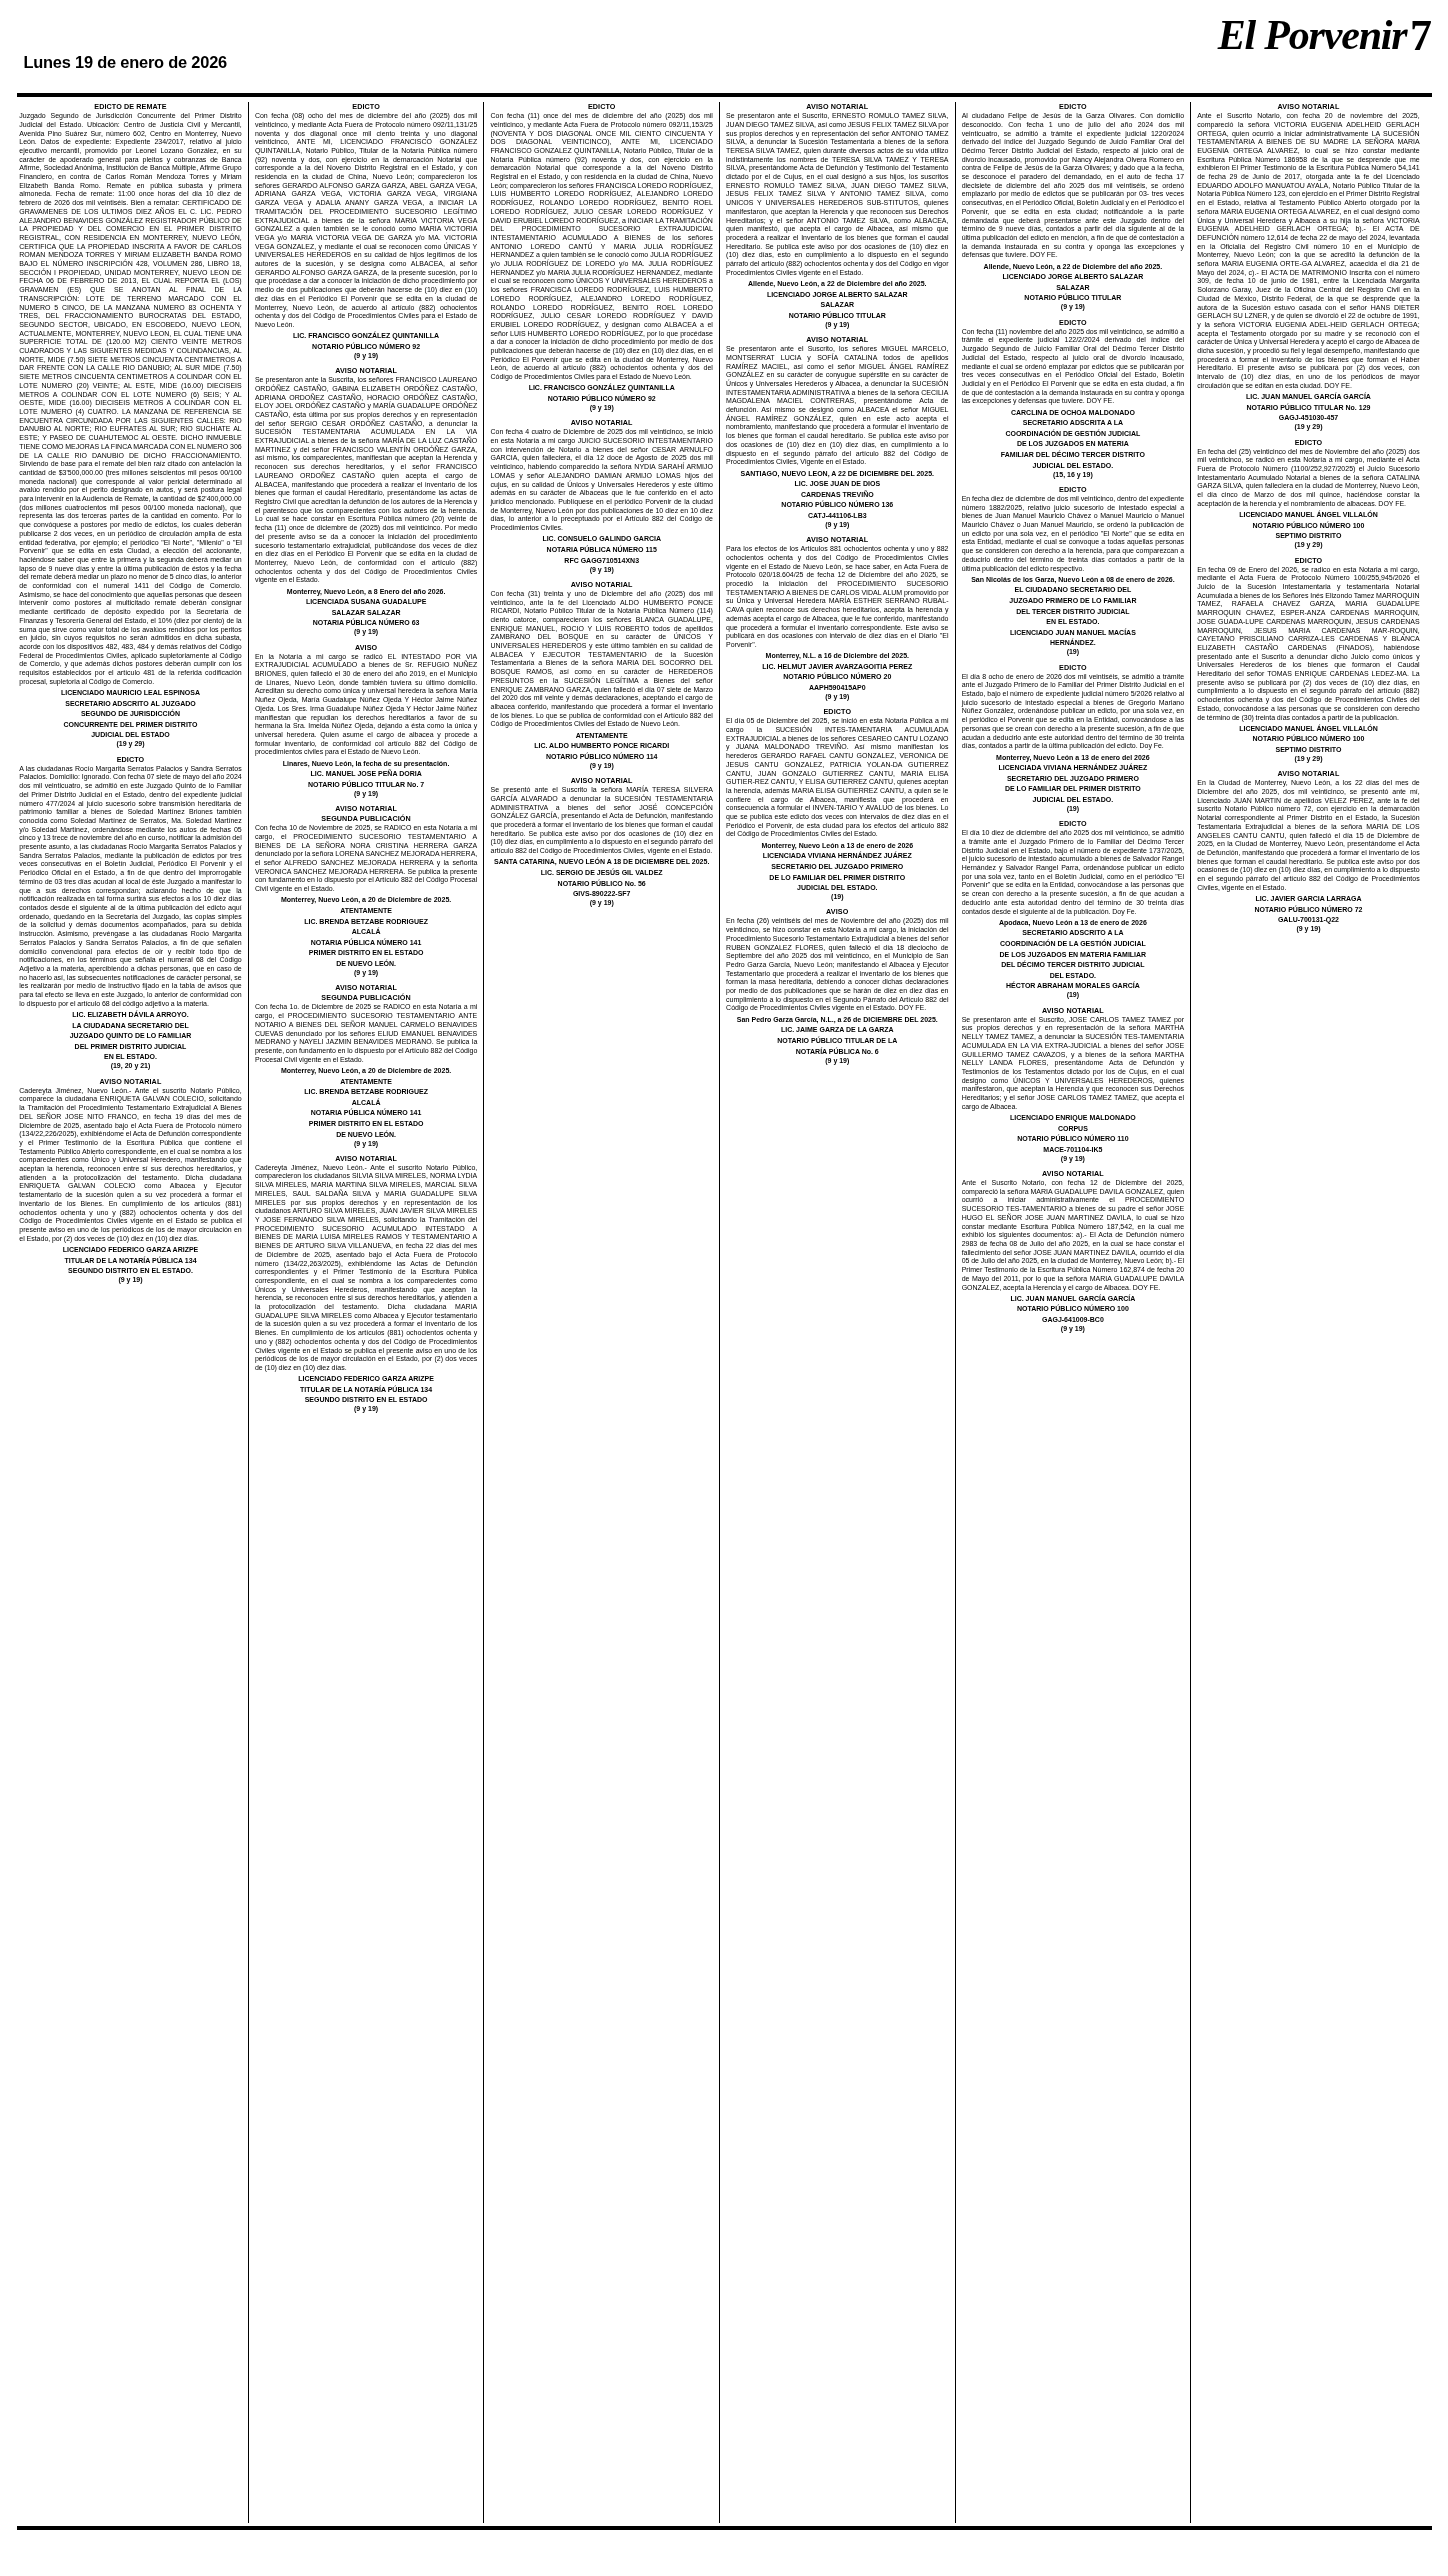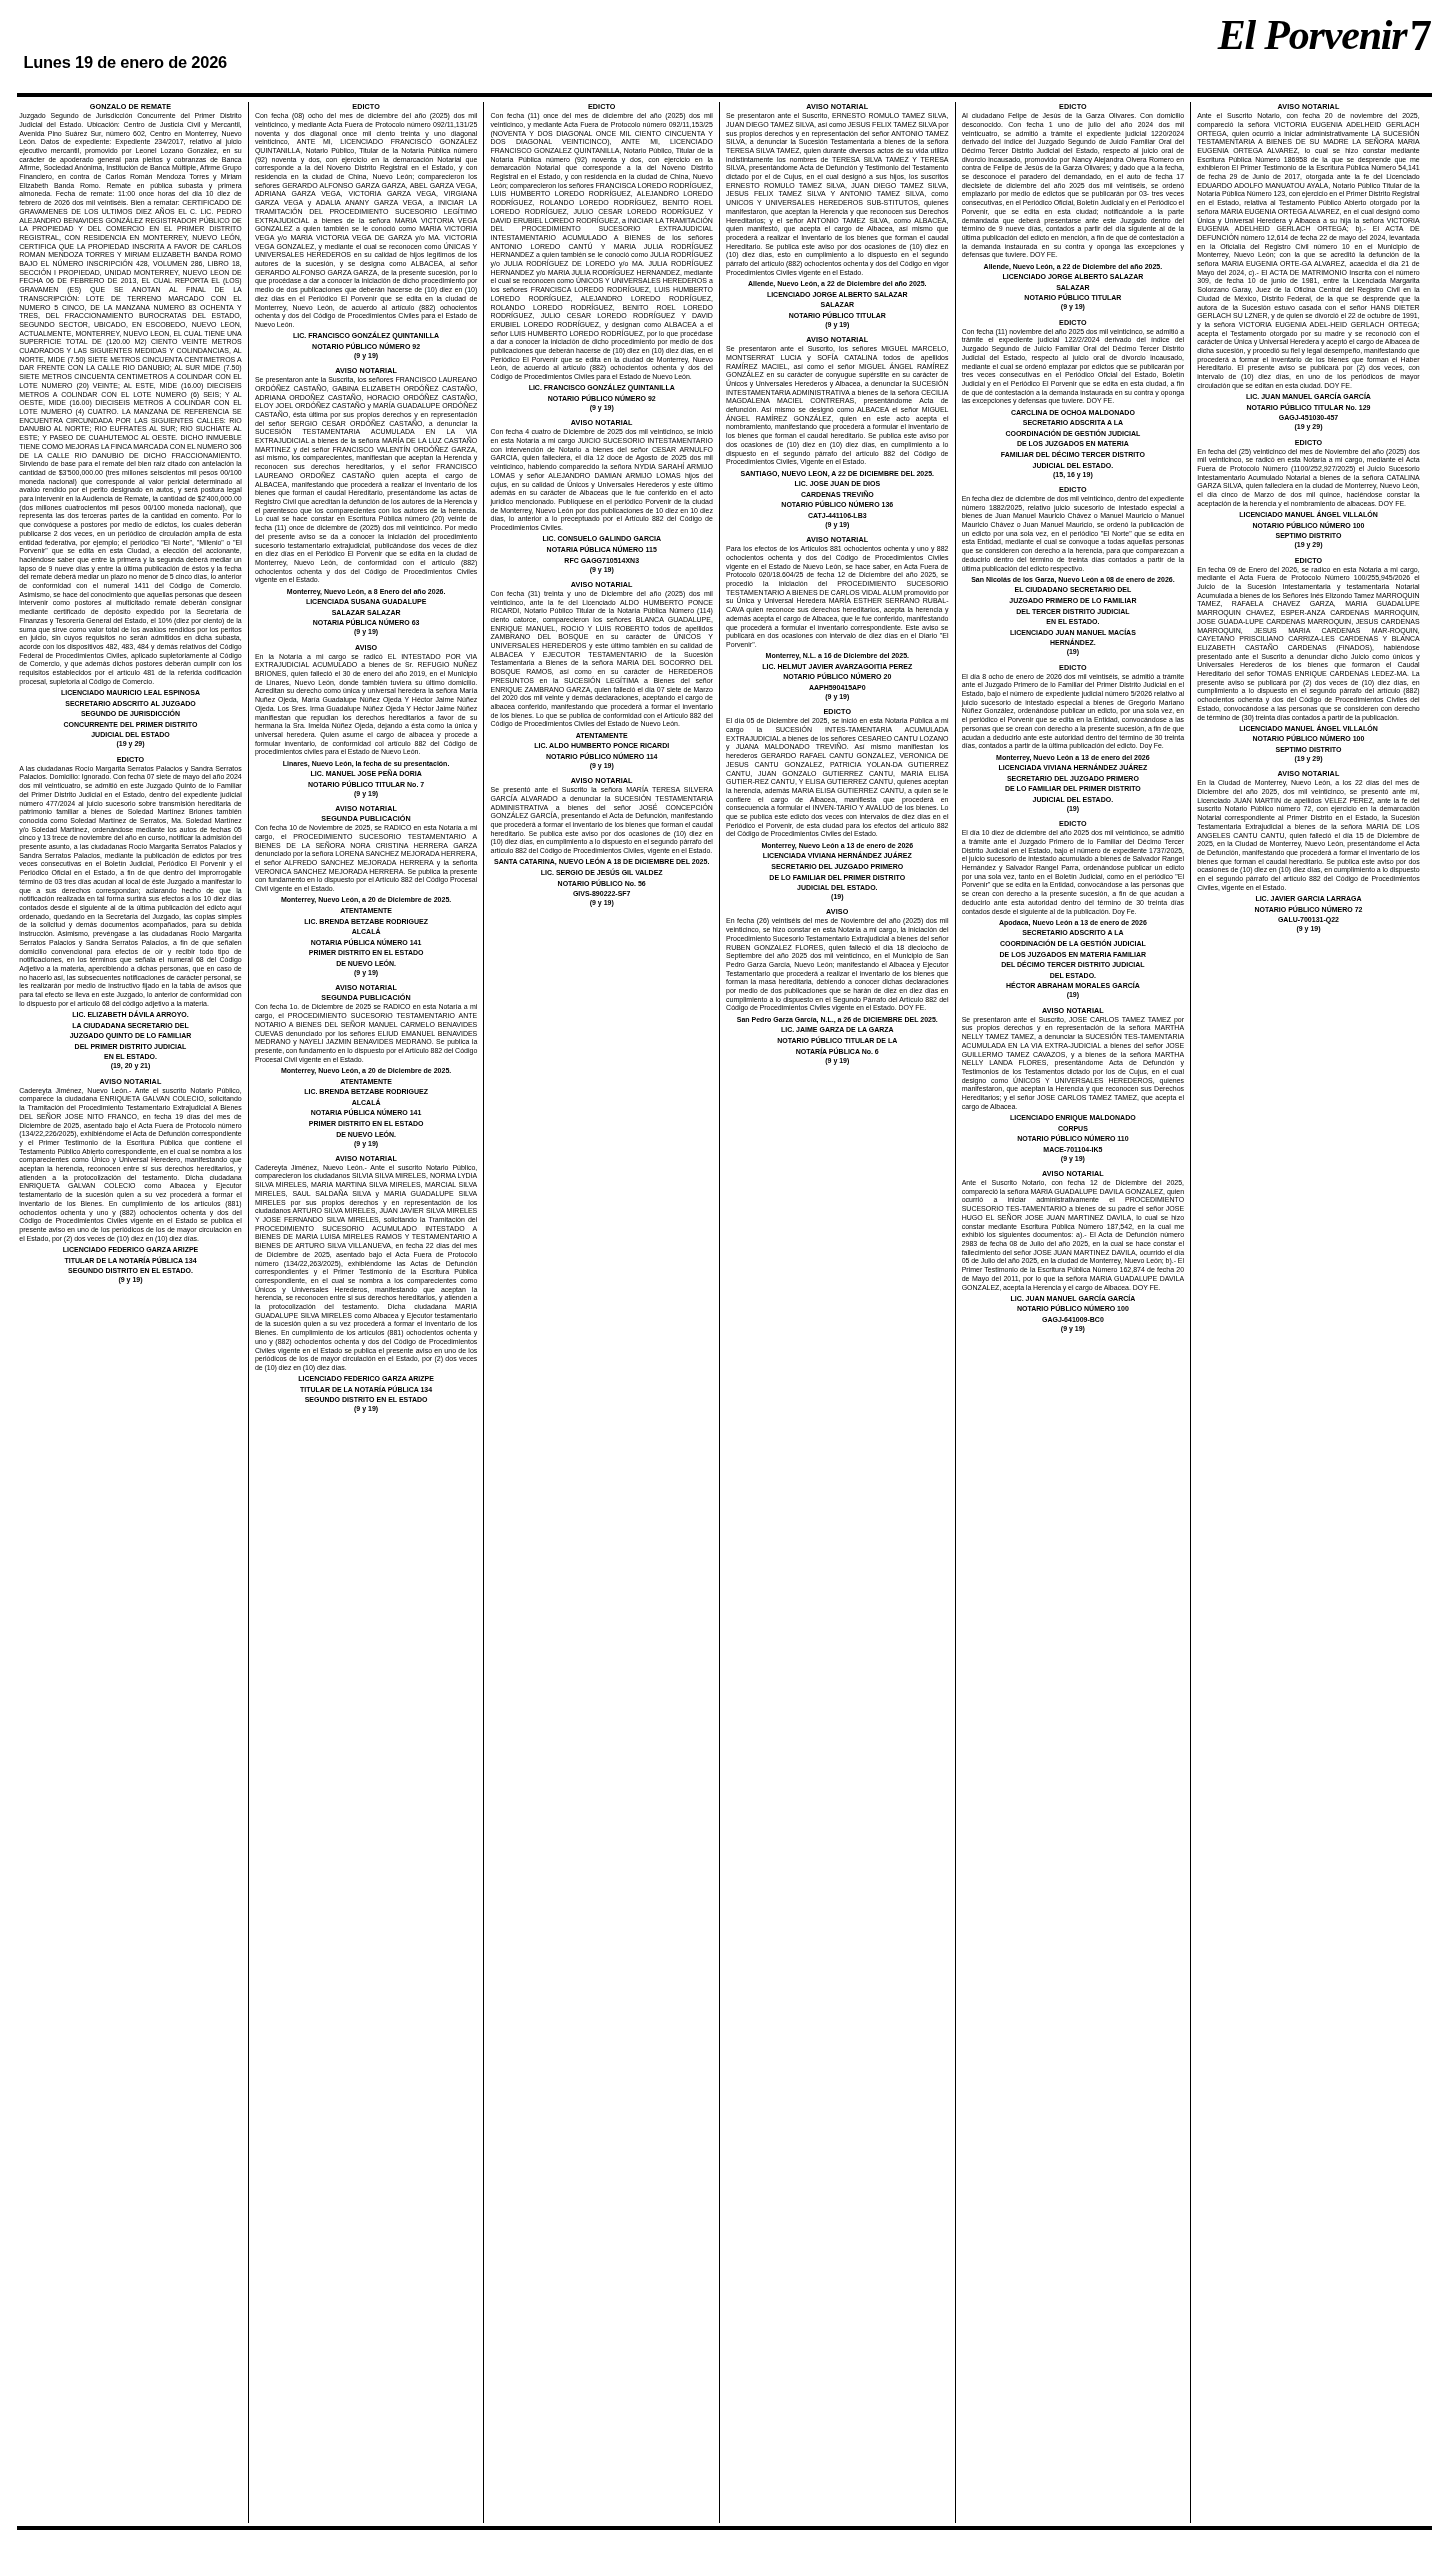--- a/index.html
+++ b/index.html
@@ -146,21 +146,21 @@
     <span class="brand-name">El Porvenir</span>
     <span class="brand-num">7</span>
   </div>
 </div>
 
 <div class="rule-top"></div>
 
 <div class="columns" id="columns">
     <div class="col">
       <div class="nb">
-        <div class="nhead">GONZALO DE REMATE</div>
+        <div class="nhead">EDICTO DE REMATE</div>
         <div class="npar">Juzgado Segundo de Jurisdicción Concurrente del Primer Distrito Judicial del Estado. Ubicación: Centro de Justicia Civil y Mercantil, Avenida Pino Suárez Sur, número 602, Centro en Monterrey, Nuevo León. Datos de expediente: Expediente 234/2017, relativo al juicio ejecutivo mercantil, promovido por Leonel Lozano González, en su carácter de apoderado general para pleitos y cobranzas de Banca Afirme, Sociedad Anónima, Institución de Banca Múltiple, Afirme Grupo Financiero, en contra de Carlos Román Mendoza Torres y Miriam Elizabeth Banda Romo. Remate en pública subasta y primera almoneda. Fecha de remate: 11:00 once horas del día 10 diez de febrero de 2026 dos mil veintiséis. Bien a rematar: CERTIFICADO DE GRAVAMENES DE LOS ULTIMOS DIEZ AÑOS EL C. LIC. PEDRO ALEJANDRO BENAVIDES GONZÁLEZ REGISTRADOR PÚBLICO DE LA PROPIEDAD Y DEL COMERCIO EN EL PRIMER DISTRITO REGISTRAL, CON RESIDENCIA EN MONTERREY, NUEVO LEÓN, CERTIFICA QUE LA PROPIEDAD INSCRITA A FAVOR DE CARLOS ROMAN MENDOZA TORRES Y MIRIAM ELIZABETH BANDA ROMO BAJO EL NÚMERO INSCRIPCIÓN 428, VOLUMEN 286, LIBRO 18, SECCIÓN I PROPIEDAD, UNIDAD MONTERREY, NUEVO LEON DE FECHA 06 DE FEBRERO DE 2013, EL CUAL REPORTA EL (LOS) GRAVAMEN (ES) QUE SE ANOTAN AL FINAL DE LA TRANSCRIPCIÓN: LOTE DE TERRENO MARCADO CON EL NUMERO 5 CINCO, DE LA MANZANA NUMERO 83 OCHENTA Y TRES, DEL FRACCIONAMIENTO BUROCRATAS DEL ESTADO, SEGUNDO SECTOR, UBICADO, EN ESCOBEDO, NUEVO LEON, ACTUALMENTE, MONTERREY, NUEVO LEON, EL CUAL TIENE UNA SUPERFICIE TOTAL DE (120.00 M2) CIENTO VEINTE METROS CUADRADOS Y LAS SIGUIENTES MEDIDAS Y COLINDANCIAS, AL NORTE, MIDE (7.50) SIETE METROS CINCUENTA CENTIMETROS A DAR FRENTE CON LA CALLE RIO DANUBIO; AL SUR MIDE (7.50) SIETE METROS CINCUENTA CENTIMETROS A COLINDAR CON EL LOTE NUMERO (20) VEINTE; AL ESTE, MIDE (16.00) DIECISEIS METROS A COLINDAR CON EL LOTE NUMERO (6) SEIS; Y AL OESTE, MIDE (16.00) DIECISEIS METROS A COLINDAR CON EL LOTE NUMERO (4) CUATRO. LA MANZANA DE REFERENCIA SE ENCUENTRA CIRCUNDADA POR LAS SIGUIENTES CALLES: RIO DANUBIO AL NORTE; RIO EUFRATES AL SUR; RIO SUCHIATE AL ESTE; Y PASEO DE CUAHUTEMOC AL OESTE. DICHO INMUEBLE TIENE COMO MEJORAS LA FINCA MARCADA CON EL NUMERO 306 DE LA CALLE RIO DANUBIO DE DICHO FRACCIONAMIENTO. Sirviendo de base para el remate del bien raíz citado con antelación la cantidad de $3'500,000.00 (tres millones seiscientos mil pesos 00/100 moneda nacional) que corresponde al valor pericial determinado al avalúo rendido por el perito designado en autos, y será postura legal para intervenir en la Audiencia de Remate, la cantidad de $2'400,000.00 (dos millones cuatrocientos mil pesos 00/100 moneda nacional), que representa las dos terceras partes de la cantidad en comento. Por lo que convóquese a postores por medio de edictos, los cuales deberán publicarse 2 dos veces, en un periódico de circulación amplia de esta entidad federativa, por ejemplo; el periódico "El Norte", "Milenio" o "El Porvenir" que se edita en esta Ciudad, a elección del accionante, haciéndose saber que entre la primera y la segunda deberá mediar un lapso de 9 nueve días y entre la última publicación de éstos y la fecha del remate deberá mediar un plazo no menor de 5 cinco días, lo anterior de conformidad con el numeral 1411 del Código de Comercio. Asimismo, se hace del conocimiento que aquellas personas que deseen intervenir como postores al multicitado remate deberán consignar mediante certificado de depósito expedido por la Secretaría de Finanzas y Tesorería General del Estado, el 10% (diez por ciento) de la suma que sirve como valor total de los avalúos rendidos por los peritos en juicio, sin cuyos requisitos no serán admitidos en dicha subasta, acorde con los dispositivos 482, 483, 484 y demás relativos del Código Federal de Procedimientos Civiles, aplicado supletoriamente al Código de Comercio, y que además dichos postores deberán cumplir con los requisitos establecidos por el artículo 481 de la referida codificación procesal, supletoria al Código de Comercio.</div>
         <div class="nsig">LICENCIADO MAURICIO LEAL ESPINOSA</div>
         <div class="nsig">SECRETARIO ADSCRITO AL JUZGADO</div>
         <div class="nsig">SEGUNDO DE JURISDICCIÓN</div>
         <div class="nsig">CONCURRENTE DEL PRIMER DISTRITO</div>
         <div class="nsig">JUDICIAL DEL ESTADO</div>
         <div class="ndates">(19 y 29)</div>
       </div>
       <div class="nb">
         <div class="nhead">EDICTO</div>

